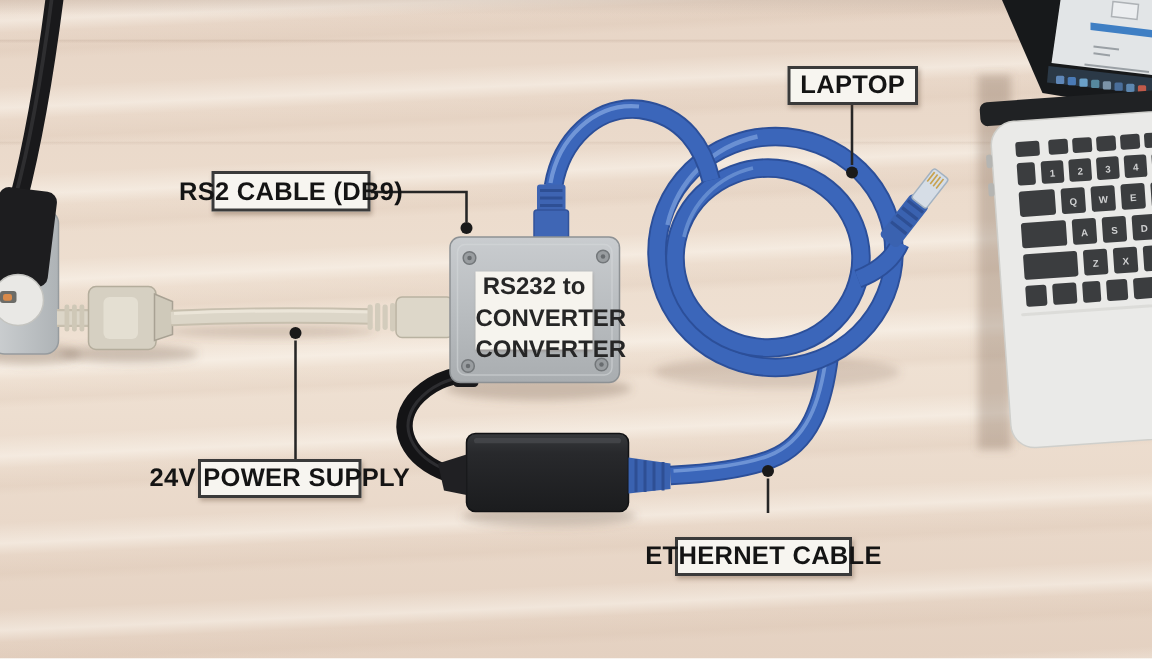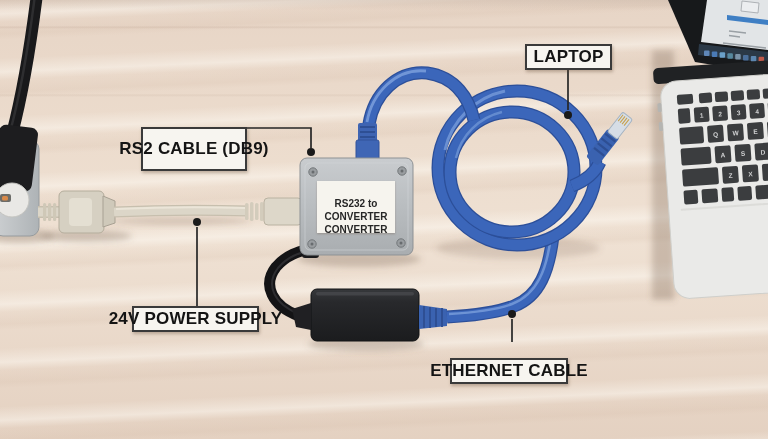--- a/index.html
+++ b/index.html
@@ -17,22 +17,22 @@
   }
   svg{position:absolute;left:0;top:0;}
   .callout{
     position:absolute;display:flex;align-items:center;justify-content:center;
     background:#f7f5f0;border:2px solid #3a3a3a;box-sizing:border-box;
     font-weight:700;font-size:17px;color:#141414;letter-spacing:.2px;white-space:nowrap;
     box-shadow:1px 2px 3px rgba(95,70,50,.35);z-index:5;
   }
   .device-label{
     position:absolute;background:#f6f4ee;box-sizing:border-box;text-align:center;
-    font-weight:700;font-size:10px;line-height:1.3;color:#262626;
-    padding-top:16px;box-shadow:0 1px 2px rgba(95,70,50,.3);z-index:5;
+    font-weight:700;font-size:16px;line-height:1.3;color:#262626;
+    padding-top:1px;box-shadow:0 1px 2px rgba(95,70,50,.3);z-index:5;
   }
 </style>
 </head>
 <body>
 
 <div id="stage">
 
 <svg width="768" height="439" viewBox="0 0 768 439">
   <defs>
     <filter id="soft" x="-60%" y="-60%" width="220%" height="220%">
@@ -246,29 +246,29 @@
     <path d="M512,342 L512,319"></path>
   </g>
   <g fill="#1a1a1a">
     <circle cx="311" cy="152" r="4"></circle>
     <circle cx="568" cy="115" r="4"></circle>
     <circle cx="197" cy="222" r="4"></circle>
     <circle cx="512" cy="314" r="4"></circle>
   </g>
 </svg>
 
-<div class="callout" style="left:141px;top:114px;width:106px;height:44px;margin-top:13px;">
+<div class="callout" style="left:141px;top:114px;width:106px;height:27px;">
   <span>RS2 CABLE (DB9)</span>
 </div>
 
 <div class="callout" style="left:525px;top:44px;width:87px;height:26px;">
   <span>LAPTOP</span>
 </div>
 
-<div class="callout" style="left:132px;top:306px;width:127px;height:26px;">
+<div class="callout" style="left:132px;top:306px;width:109px;height:26px;">
   <span>24V POWER SUPPLY</span>
 </div>
 
 <div class="callout" style="left:450px;top:342px;width:118px;height:26px;margin-top:16px;">
   <span>ETHERNET CABLE</span>
 </div>
 
 <div class="device-label" style="left:317px;top:181px;width:78px;height:52px;">
   <div>RS232 to</div>
   <div>CONVERTER</div>

